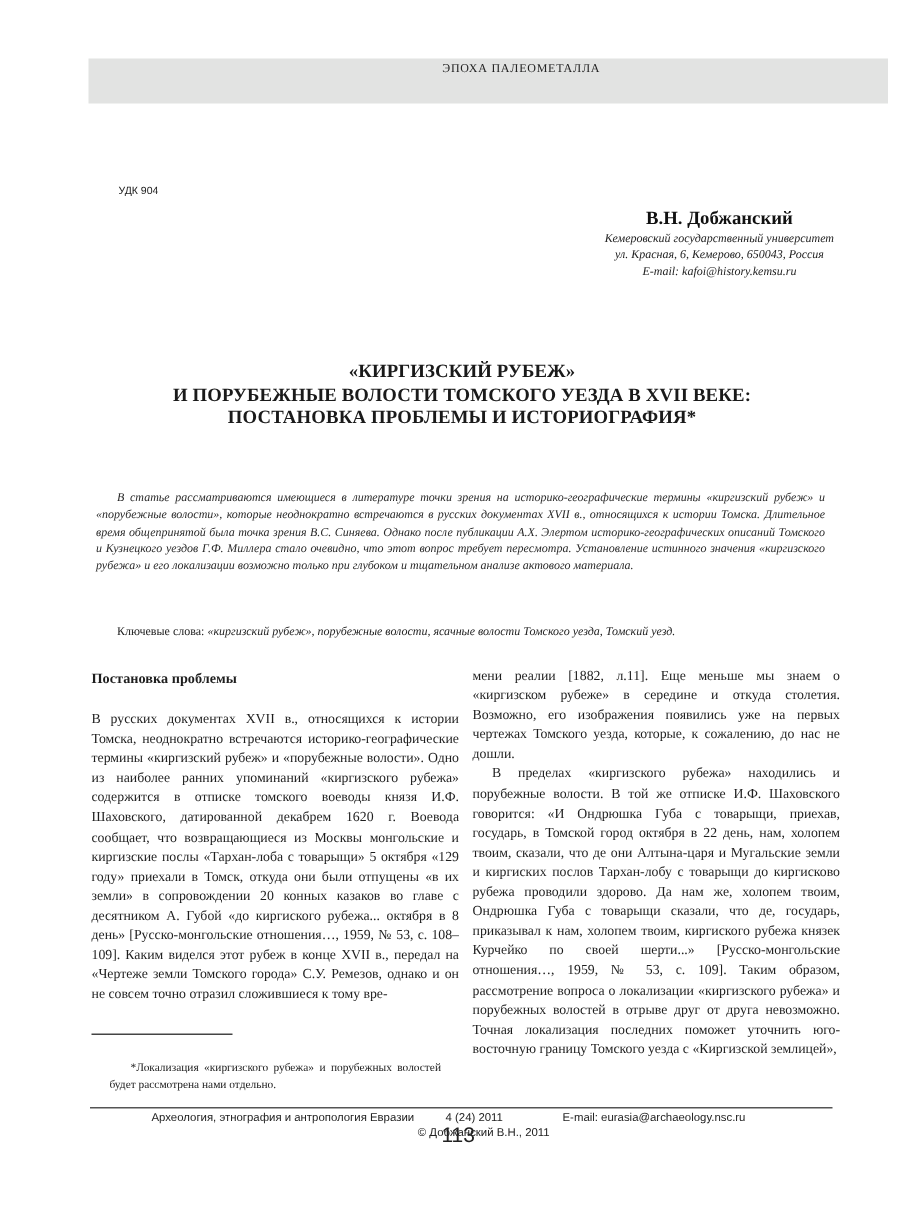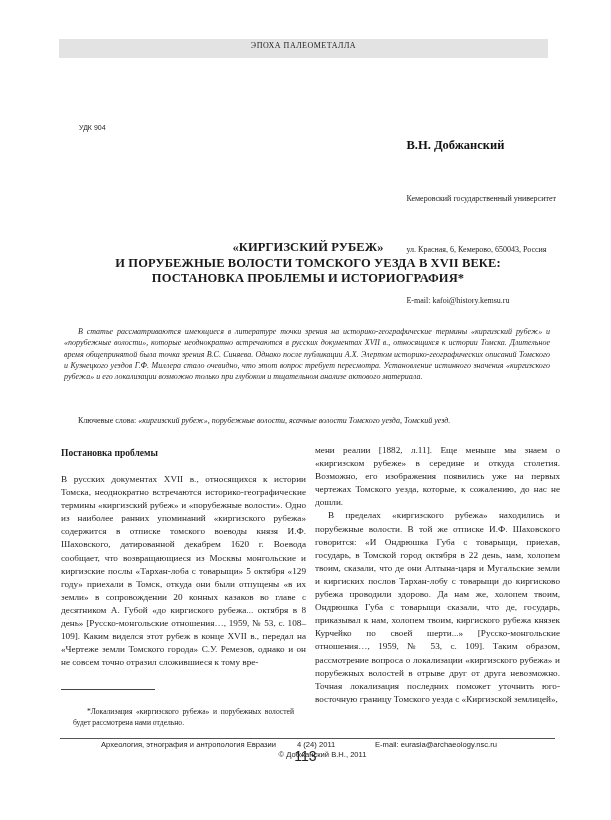--- a/index.html
+++ b/index.html
@@ -1,27 +1,27 @@
 <!DOCTYPE html>
 <html><head>
 <meta charset="utf-8">
 <style>
   html, body { margin:0; padding:0; background:#ffffff; }
   body { width:611px; height:820px; position:relative; overflow:hidden; color:#1a1a1a; }
   .serif { font-family:"Liberation Serif", "DejaVu Serif", serif; }
   .sans { font-family:Liberation Sans, sans-serif; }
 
-  .band { position:absolute; left:59px; top:39px; width:489px; height:19px; background:#e2e3e2;
-          text-align:center; font-size:8px; line-height:14px; letter-spacing:0.5px; color:#222; }
+  .band { position:absolute; left:59px; top:39px; width:489px; height:30px; background:#e2e3e2;
+          text-align:center; font-size:8px; line-height:14px; letter-spacing:0.5px; color:#222;padding-left:44px; }
 
   .udk { position:absolute; left:79px; top:124px; font-size:7px; color:#222; }
 
-  .author-block { position:absolute; right:55px; top:138px; text-align:left; }
+  .author-block { position:absolute; right:55px; top:138px; text-align:center; }
   .author-name { font-size:12.5px; font-weight:bold; line-height:15px; color:#111; }
-  .affil { font-size:8px; line-height:11px; color:#222;margin-top:40px; }
+  .affil { font-size:8px; font-style:italic; line-height:11px; color:#222; }
 
   .title { position:absolute; left:60px; top:240px; width:496px; text-align:center;
            font-size:12.5px; font-weight:bold; line-height:15.5px; color:#1a1a1a; letter-spacing:0.1px; }
 
   .abstract { position:absolute; left:64px; top:326px; width:486px; font-size:8px; font-style:italic;
               line-height:11.3px; text-align:justify; color:#2a2a2a; }
   .abstract p { margin:0; text-indent:14px; }
 
   .keywords { position:absolute; left:78px; top:415px; width:480px; font-size:8px; line-height:11px; color:#222; }
   .kw-label { font-style:normal; }

